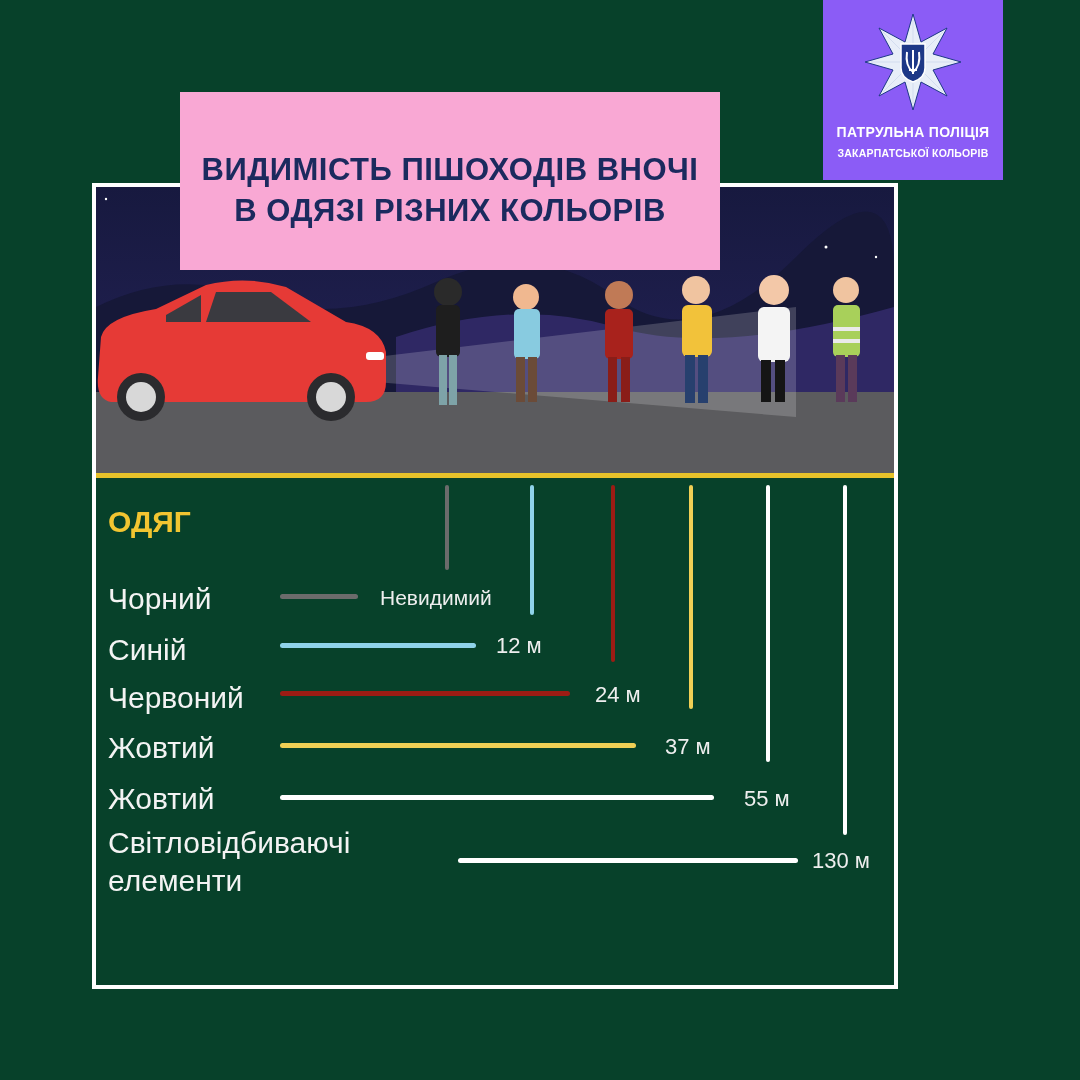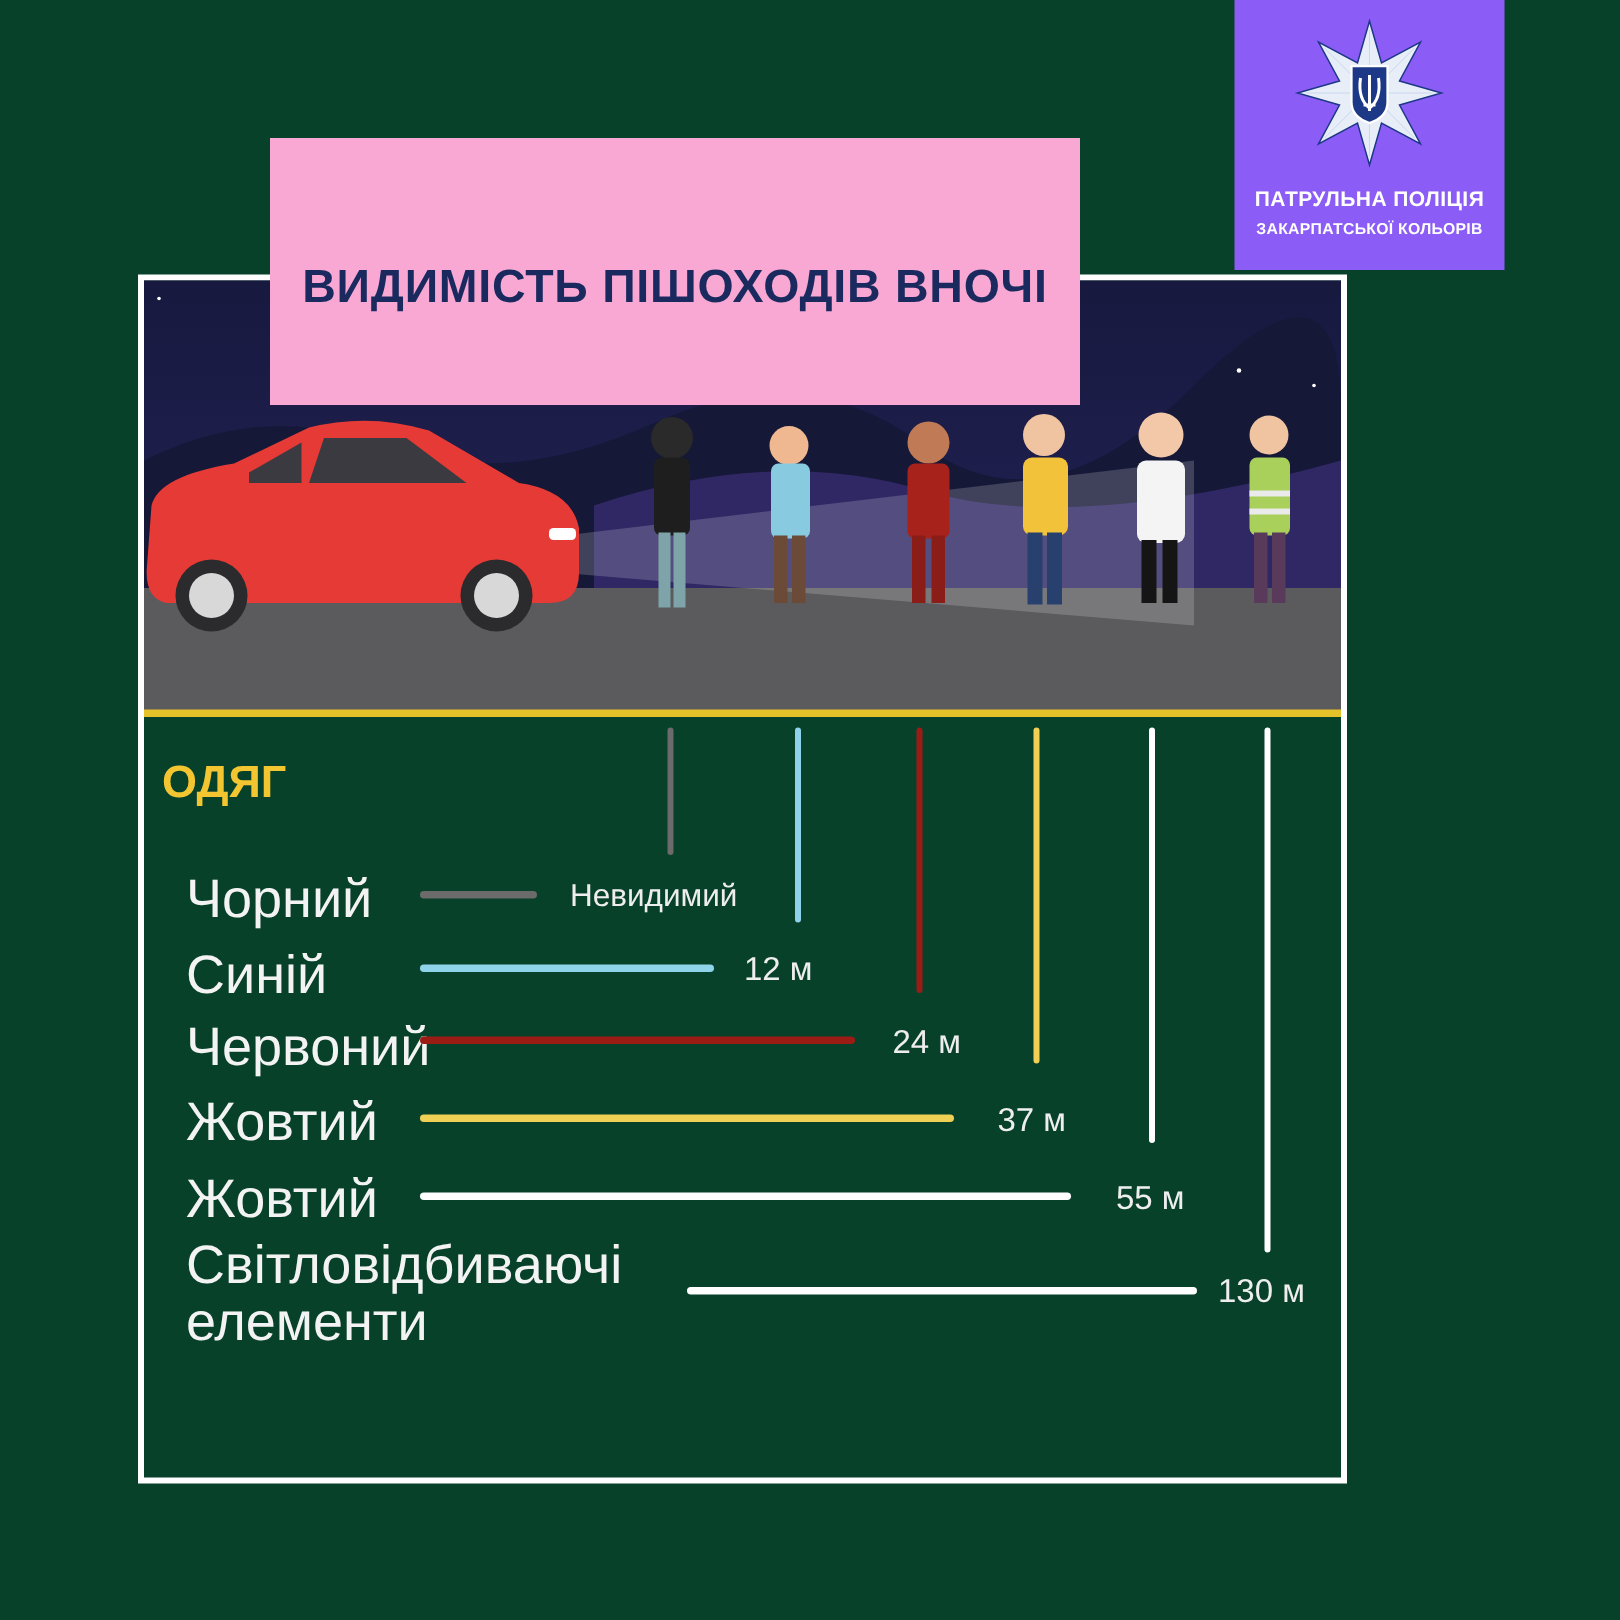--- a/index.html
+++ b/index.html
@@ -17,21 +17,21 @@
   .title-line { color:#1b2a5e; font-weight:bold; font-size:31px; line-height:41px; letter-spacing:0.5px; }
 
   .logo { position:absolute; left:823px; top:0; width:180px; height:180px; background:#8b5cf6;
           display:flex; flex-direction:column; align-items:center; }
   .logo-star { margin-top:12px; width:100px; height:100px; }
   .logo-t1 { margin-top:12px; color:#fff; font-weight:bold; font-size:14px; letter-spacing:0.3px; }
   .logo-t2 { margin-top:7px; color:#fff; font-weight:bold; font-size:10.5px; letter-spacing:0.2px; }
 
   .legend-title { position:absolute; left:108px; top:505px; color:#f2c531; font-weight:bold; font-size:30px;text-align:right; }
 
-  .row-label { position:absolute; left:108px; color:#f3f3f3; font-size:36px; line-height:34px;margin-left:16px; }
+  .row-label { position:absolute; left:108px; color:#f3f3f3; font-size:30px; line-height:34px; }
   .hbar { position:absolute; height:5px; border-radius:3px; }
   .vbar { position:absolute; width:4px; border-radius:2px; top:485px; }
   .val { position:absolute; color:#eeeeee; font-size:22px; }
 </style>
 </head>
 <body>
 
 <div class="logo">
   <svg class="logo-star" viewBox="0 0 100 100">
     <g fill="#e8eef8" stroke="#1d3887" stroke-width="1">
@@ -118,20 +118,21 @@
         <rect x="737" y="152" width="27" height="4" fill="#eaeaea"></rect>
       <rect x="740" y="168" width="9" height="47" fill="#5a3a5a"></rect>
         <rect x="752" y="168" width="9" height="47" fill="#5a3a5a"></rect>
     </g>
   </svg>
 </div>
 <div class="road-line"></div>
 
 <div class="title-box">
   <div class="title-line">ВИДИМІСТЬ ПІШОХОДІВ ВНОЧІ</div>
+  <div class="title-line">В ОДЯЗІ РІЗНИХ КОЛЬОРІВ</div>
 </div>
 
 <div class="legend-title">ОДЯГ</div>
 
 <div class="vbar" style="left:445px;height:85px;background:#6b6b6b;"></div>
 <div class="vbar" style="left:530px;height:130px;background:#8fd3ea;"></div>
 <div class="vbar" style="left:611px;height:177px;background:#9b1c14;"></div>
 <div class="vbar" style="left:689px;height:224px;background:#f0cf55;"></div>
 <div class="vbar" style="left:766px;height:277px;background:#ffffff;"></div>
 <div class="vbar" style="left:843px;height:350px;background:#ffffff;"></div>

